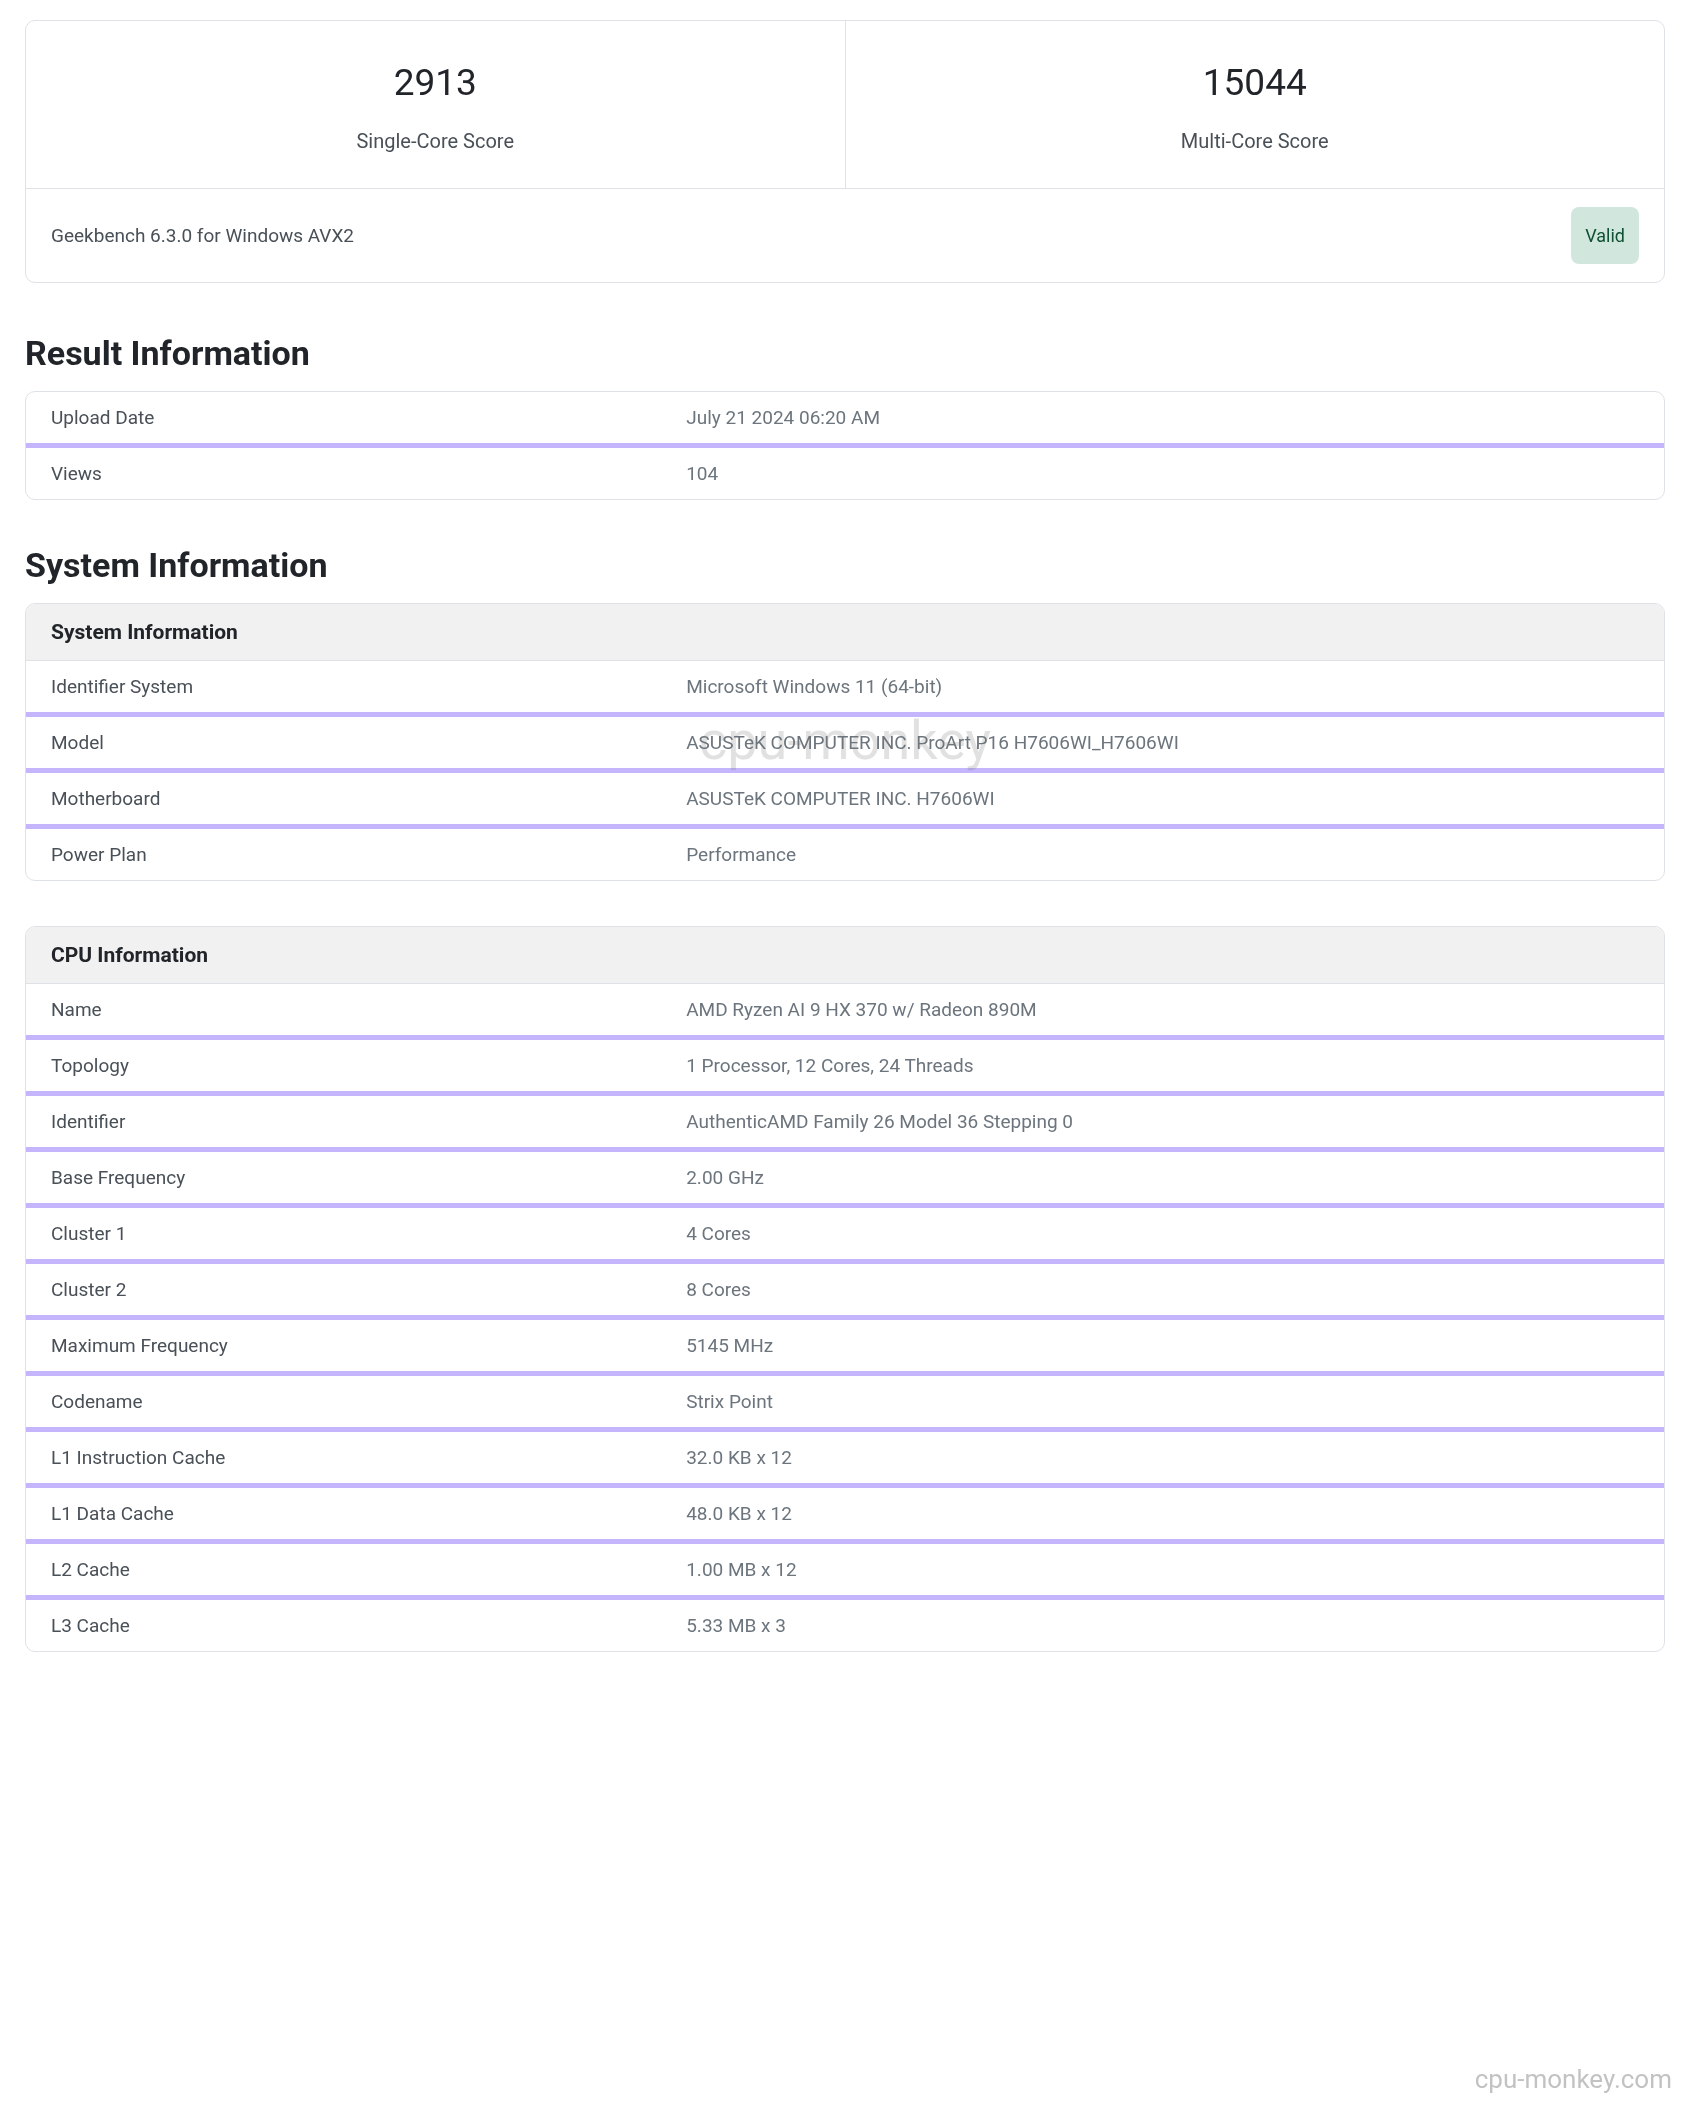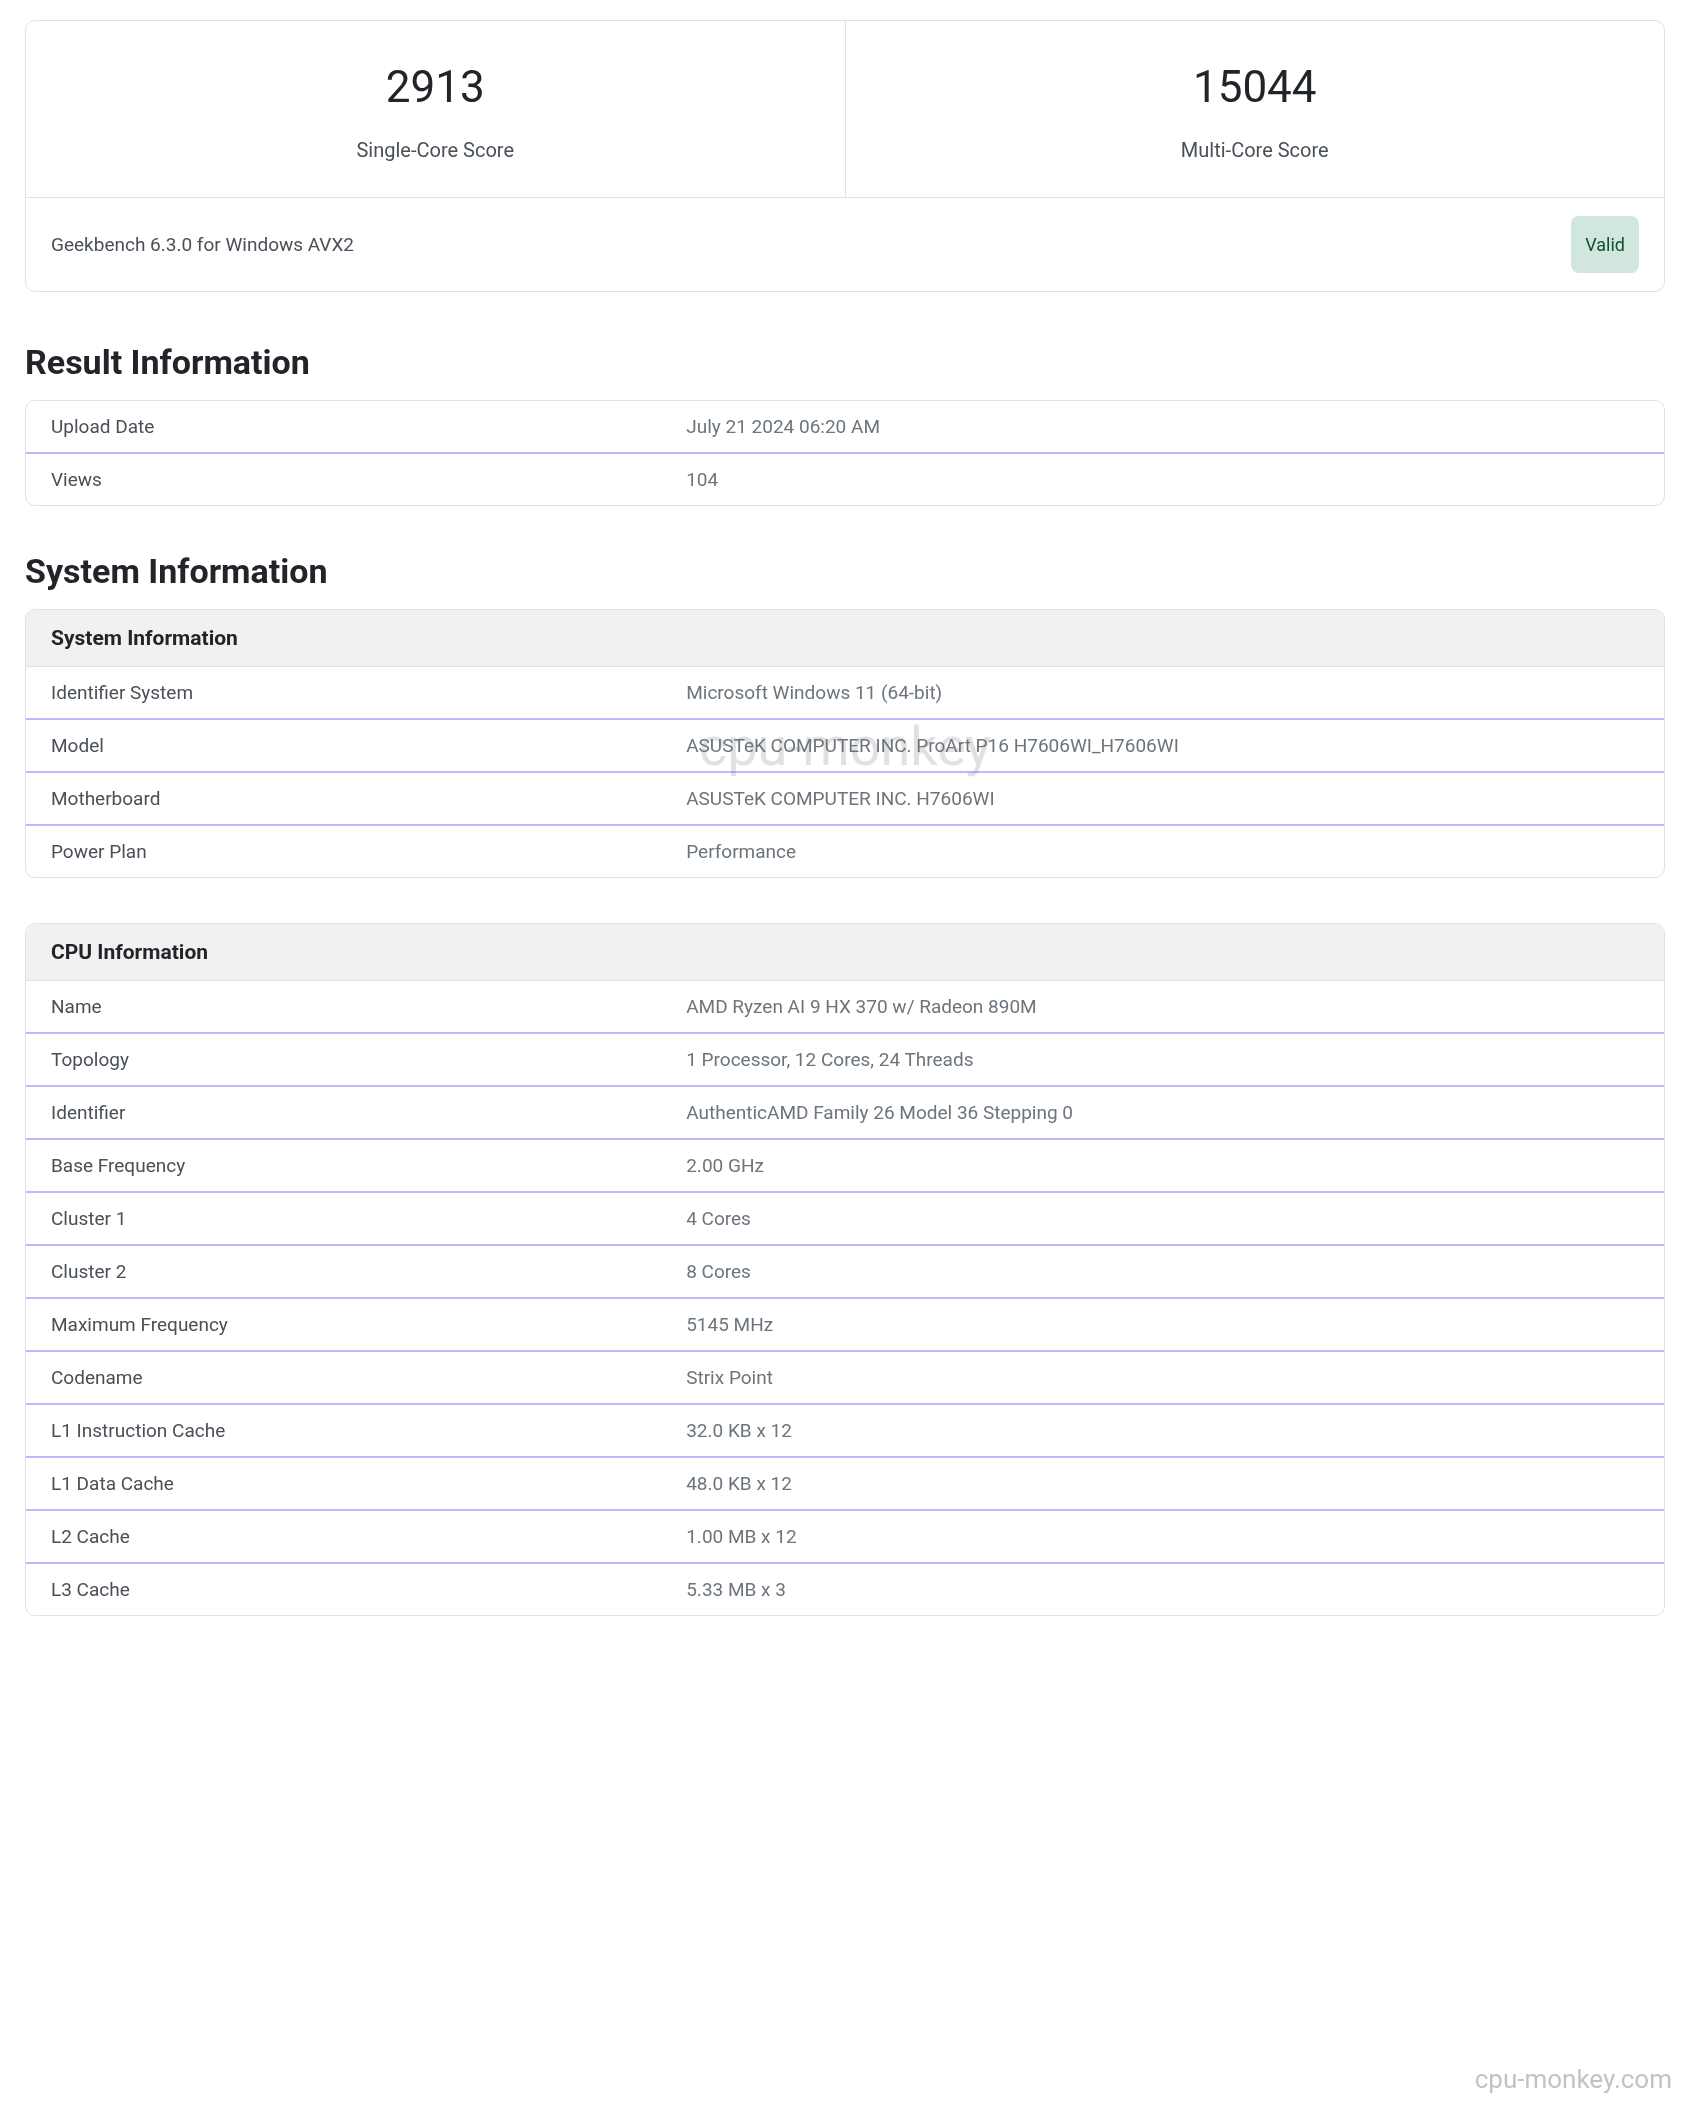--- a/index.html
+++ b/index.html
@@ -21,21 +21,21 @@
   }
   .score-half {
     flex: 1;
     text-align: center;
     padding: 40px 20px 35px;
   }
   .score-half:first-child {
     border-right: 1px solid #dee2e6;
   }
   .score-value {
-    font-size: 44px;
+    font-size: 37px;
     font-weight: 400;
     color: #212529;
     line-height: 1.2;
   }
   .score-label {
     font-size: 20px;
     color: #495057;
     margin-top: 24px;
   }
   .score-footer {
@@ -76,21 +76,21 @@
     background: #f1f1f1;
     padding: 16px 25px;
     font-size: 21px;
     font-weight: 700;
     color: #212529;
     border-bottom: 1px solid #dee2e6;
   }
   .info-row {
     display: flex;
     padding: 14px 25px;
-    border-bottom: 2px solid #c4b5fd;
+    border-bottom: 5px solid #c4b5fd;
     font-size: 19px;
   }
   .info-row:last-child {
     border-bottom: none;
   }
   .info-label {
     width: 40%;
     color: #495057;
   }
   .info-value {

